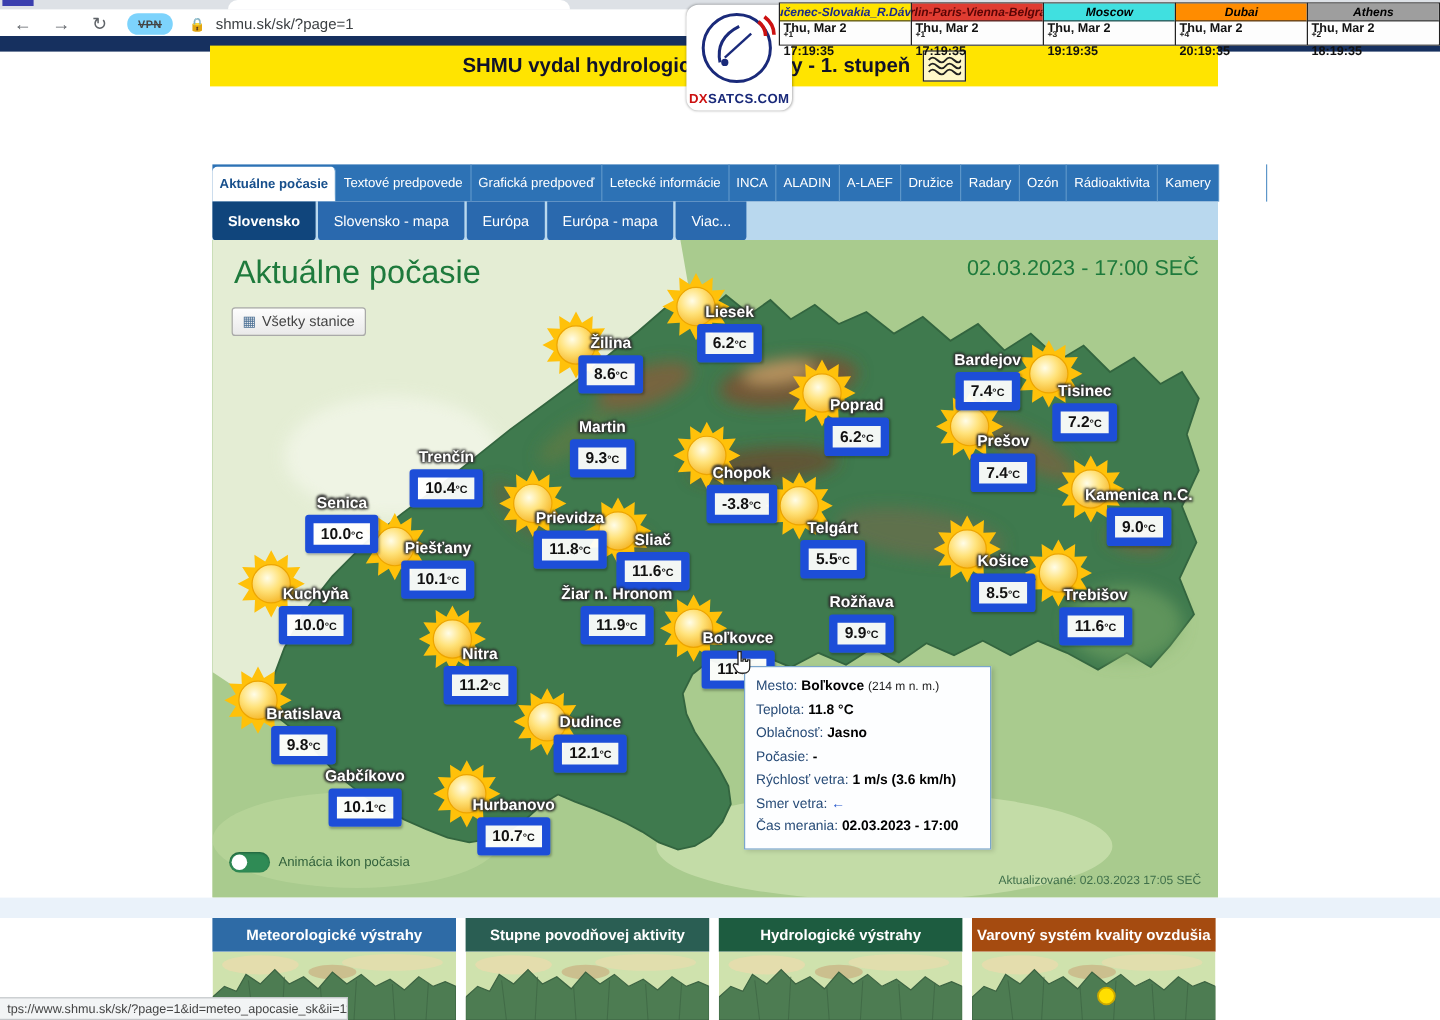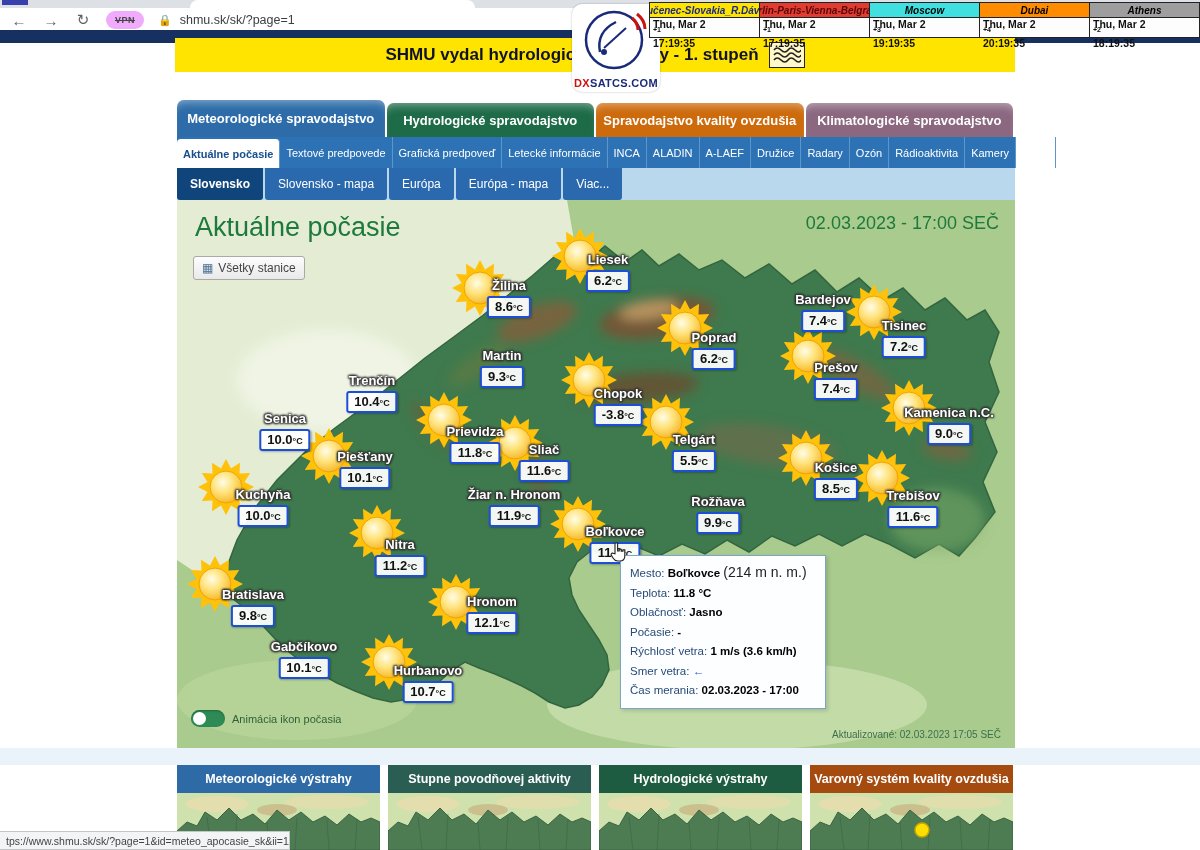--- a/index.html
+++ b/index.html
@@ -6,21 +6,21 @@
   html,body { width:1200px; height:850px; overflow:hidden; background:#fff;
     font-family:"Liberation Sans", sans-serif; }
   #stage { position:relative; width:1200px; height:850px; background:#fff; }
 
   
   .tabstrip { position:absolute; left:0; top:0; width:1200px; height:8px; background:#dde1e6; }
   .tabstrip .active-tab { position:absolute; left:190px; top:0; width:285px; height:8px; background:#fff; border-radius:8px 8px 0 0; }
   .tabstrip .mini-title { position:absolute; left:2px; top:0; width:26px; height:5px; background:#3a3fae; }
   .toolbar { position:absolute; left:0; top:8px; width:1200px; height:24px; background:#fff; display:flex; align-items:center; gap:14px; padding-left:10px; color:#5f6368; }
   .navic { font-size:15px; color:#5f6368; width:18px; text-align:center; cursor:pointer; }
-  .vpn-badge { display:flex; align-items:center; justify-content:center; width:38px; height:18px; background:#f0abfc; border-radius:10px; font-size:9px; font-weight:bold; color:#444; text-decoration:line-through; letter-spacing:.5px; }
+  .vpn-badge { display:flex; align-items:center; justify-content:center; width:38px; height:18px; background:#7dd3fc; border-radius:10px; font-size:9px; font-weight:bold; color:#444; text-decoration:line-through; letter-spacing:.5px; }
   .lockic { font-size:11px; color:#5f6368; }
   .urltext { font-size:12.5px; color:#3c4043; margin-left:-6px; }
 
   
   .clocks { position:absolute; right:0; top:2px; display:flex; z-index:60; }
   .clock { width:111px; border:1px solid #222; margin-left:-1px; background:#fff; }
   .clock .chead { height:15px; font-size:10px; font-weight:bold; font-style:italic; display:flex; align-items:center; justify-content:center; white-space:nowrap; overflow:hidden; border-bottom:1px solid #222; }
   .clock .ctime { height:19px; display:flex; justify-content:space-between; padding:0 3px; font-size:10.5px; font-weight:bold; color:#111; background:#fdfdfd;flex-direction:column; }
   .clock .coff { font-size:7px; vertical-align:top; position:relative; top:-4px; }
 
@@ -50,26 +50,26 @@
   
   .map { position:absolute; left:177px; top:200px; width:838px; height:548px; overflow:hidden; background:#a9cb8e; }
   .map > svg.terrain { position:absolute; left:0; top:0; }
   .map-title { position:absolute; left:18px; top:12px; font-size:27px; color:#1e7a3c; z-index:3; }
   .map-date { position:absolute; right:16px; top:13px; font-size:18px; color:#1e7a3c; z-index:3; }
   .stations-btn { position:absolute; left:16px; top:56px; height:24px; padding:0 8px; display:flex; align-items:center; gap:5px; background:linear-gradient(#fdfdfd,#e9e9e9); border:1px solid #a9a9a9; border-radius:3px; font-size:12px; color:#444; z-index:3; cursor:pointer; }
   .grid-ic { color:#4a6f94; font-size:12px; }
   .sun { position:absolute; transform:translate(-50%,-50%); z-index:2; }
   .station { position:absolute; transform:translate(-50%,0); text-align:center; z-index:4; cursor:pointer; }
   .st-name { font-size:13px; font-weight:bold; color:#fff; white-space:nowrap; text-shadow:-1px -1px 2px #333,1px -1px 2px #333,-1px 1px 2px #333,1px 1px 2px #333,0 0 3px #222; }
-  .st-temp { display:inline-block; margin-top:3px; background:rgba(255,255,255,.94); border:2px solid #1d4ed8; border-radius:3px; padding:1px 6px 2px; font-size:13px; font-weight:bold; color:#111; white-space:nowrap; box-shadow:1px 1px 2px rgba(0,0,0,.25); }
+  .st-temp { display:inline-block; margin-top:3px; background:rgba(255,255,255,.94); border:7px solid #1d4ed8; border-radius:3px; padding:1px 6px 2px; font-size:13px; font-weight:bold; color:#111; white-space:nowrap; box-shadow:1px 1px 2px rgba(0,0,0,.25); }
   .st-temp .deg { font-size:9px; }
   .tooltipbox { position:absolute; left:443px; top:355px; width:206px; background:#fdfeff; border:1px solid #7aa6cc; box-shadow:2px 2px 4px rgba(0,0,0,.15); padding:7px 9px; z-index:8; }
   .tt-row { font-size:11.5px; color:#274b77; line-height:19.5px; white-space:nowrap; }
   .tt-row b { color:#000; }
-  .tt-row .extra { font-size:14px; color:#222; }
+  .tt-row .extra { font-size:10px; color:#222; }
   .tt-row .arrow { color:#2255cc; font-weight:bold; }
   .toggle-row { position:absolute; left:14px; top:510px; display:flex; align-items:center; gap:7px; z-index:3; }
   .toggle { width:34px; height:17px; border-radius:9px; background:#2f8b55; position:relative; cursor:pointer; box-shadow:inset 0 1px 2px rgba(0,0,0,.3); }
   .toggle .knob { position:absolute; left:2px; top:2px; width:13px; height:13px; border-radius:50%; background:#fff; }
   .toggle-label { font-size:11px; color:#2f5f3a; }
   .updated { position:absolute; right:14px; top:529px; font-size:10px; color:#3f6f4a; z-index:3; }
   .cursor { position:absolute; left:432px; top:342px; z-index:9; }
 
   
   .gap-row { position:absolute; left:0; top:748px; width:1200px; height:17px; background:#eaf2fa; }
@@ -167,26 +167,20 @@
     <svg width="68" height="64" viewBox="0 0 68 64">
       <circle cx="32" cy="32" r="28" fill="none" stroke="#1a2a7a" stroke-width="2.5"></circle>
       <path d="M18,44 Q14,24 34,14" fill="none" stroke="#1a2a7a" stroke-width="2.5"></path>
       <line x1="22" y1="40" x2="44" y2="20" stroke="#1a2a7a" stroke-width="2"></line>
       <path d="M50,10 q6,5 6,12 M55,6 q8,6 8,15" stroke="#cc1111" stroke-width="3" fill="none"></path>
       <circle cx="22" cy="44" r="3" fill="#1a2a7a"></circle>
     </svg>
     <span class="logo-caption"><span class="dx">DX</span><span class="rest">SATCS.COM</span></span>
   </div>
 
-  <div class="content-col main-tabs" style="position:absolute" id="mainTabs">
-      <div class="main-tab active" style="background: linear-gradient(rgb(45, 108, 168), rgb(45, 108, 168)) rgb(45, 108, 168);">Meteorologické spravodajstvo</div>
-      <div class="main-tab" style="background: linear-gradient(rgb(30, 107, 72), rgb(30, 107, 72)) rgb(30, 107, 72);">Hydrologické spravodajstvo</div>
-      <div class="main-tab" style="background: linear-gradient(rgb(205, 106, 12), rgb(205, 106, 12)) rgb(205, 106, 12);">Spravodajstvo kvality ovzdušia</div>
-      <div class="main-tab" style="background: linear-gradient(rgb(139, 103, 128), rgb(139, 103, 128)) rgb(139, 103, 128);">Klimatologické spravodajstvo</div>
-    </div>
   <div class="content-col subbar" style="position:absolute" id="subTabs">
       <div class="sub-tab active">Aktuálne počasie</div>
       <div class="sub-tab">Textové predpovede</div>
       <div class="sub-tab">Grafická predpoveď</div>
       <div class="sub-tab">Letecké informácie</div>
       <div class="sub-tab">INCA</div>
       <div class="sub-tab">ALADIN</div>
       <div class="sub-tab">A-LAEF</div>
       <div class="sub-tab">Družice</div>
       <div class="sub-tab">Radary</div>
@@ -322,21 +316,21 @@
         <div class="station" style="left: 223px; top: 337px;"><div class="st-name">Nitra</div><div class="st-temp"><span>11.2</span><span class="deg">°C</span></div></div>
         <div class="sun" style="left: 38px; top: 386px;"><svg width="58" height="58" viewBox="0 0 58 58">
             <polygon points="29.0,1.0 34.0,10.5 43.0,4.8 42.5,15.5 53.2,15.0 47.5,24.0 57.0,29.0 47.5,34.0 53.2,43.0 42.5,42.5 43.0,53.2 34.0,47.5 29.0,57.0 24.0,47.5 15.0,53.2 15.5,42.5 4.8,43.0 10.5,34.0 1.0,29.0 10.5,24.0 4.8,15.0 15.5,15.5 15.0,4.8 24.0,10.5" fill="#ffc10a"></polygon>
             <circle cx="29" cy="29" r="15.950000000000001" fill="url(#sunGrad)" stroke="#eda500" stroke-width="1"></circle>
           </svg></div>
         <div class="station" style="left: 76px; top: 387px;"><div class="st-name">Bratislava</div><div class="st-temp"><span>9.8</span><span class="deg">°C</span></div></div>
         <div class="sun" style="left: 279px; top: 404px;"><svg width="58" height="58" viewBox="0 0 58 58">
             <polygon points="29.0,1.0 34.0,10.5 43.0,4.8 42.5,15.5 53.2,15.0 47.5,24.0 57.0,29.0 47.5,34.0 53.2,43.0 42.5,42.5 43.0,53.2 34.0,47.5 29.0,57.0 24.0,47.5 15.0,53.2 15.5,42.5 4.8,43.0 10.5,34.0 1.0,29.0 10.5,24.0 4.8,15.0 15.5,15.5 15.0,4.8 24.0,10.5" fill="#ffc10a"></polygon>
             <circle cx="29" cy="29" r="15.950000000000001" fill="url(#sunGrad)" stroke="#eda500" stroke-width="1"></circle>
           </svg></div>
-        <div class="station" style="left: 315px; top: 394px;"><div class="st-name">Hronom</div><div class="st-temp"><span>12.1</span><span class="deg">°C</span></div></div>
+        <div class="station" style="left: 315px; top: 394px;"><div class="st-name">Dudince</div><div class="st-temp"><span>12.1</span><span class="deg">°C</span></div></div>
         <div class="station" style="left: 127px; top: 439px;"><div class="st-name">Gabčíkovo</div><div class="st-temp"><span>10.1</span><span class="deg">°C</span></div></div>
         <div class="sun" style="left: 212px; top: 464px;"><svg width="58" height="58" viewBox="0 0 58 58">
             <polygon points="29.0,1.0 34.0,10.5 43.0,4.8 42.5,15.5 53.2,15.0 47.5,24.0 57.0,29.0 47.5,34.0 53.2,43.0 42.5,42.5 43.0,53.2 34.0,47.5 29.0,57.0 24.0,47.5 15.0,53.2 15.5,42.5 4.8,43.0 10.5,34.0 1.0,29.0 10.5,24.0 4.8,15.0 15.5,15.5 15.0,4.8 24.0,10.5" fill="#ffc10a"></polygon>
             <circle cx="29" cy="29" r="15.950000000000001" fill="url(#sunGrad)" stroke="#eda500" stroke-width="1"></circle>
           </svg></div>
         <div class="station" style="left: 251px; top: 463px;"><div class="st-name">Hurbanovo</div><div class="st-temp"><span>10.7</span><span class="deg">°C</span></div></div>
       </div>
 
     <div class="tooltipbox" id="tooltipBox">
         <div class="tt-row"><span>Mesto:</span> <b class="">Boľkovce</b> <span class="extra">(214 m n. m.)</span></div>

